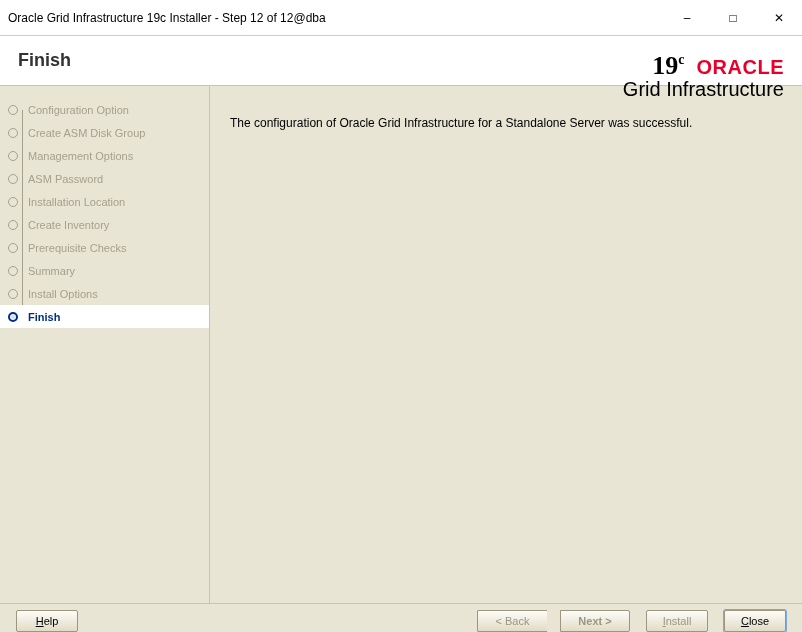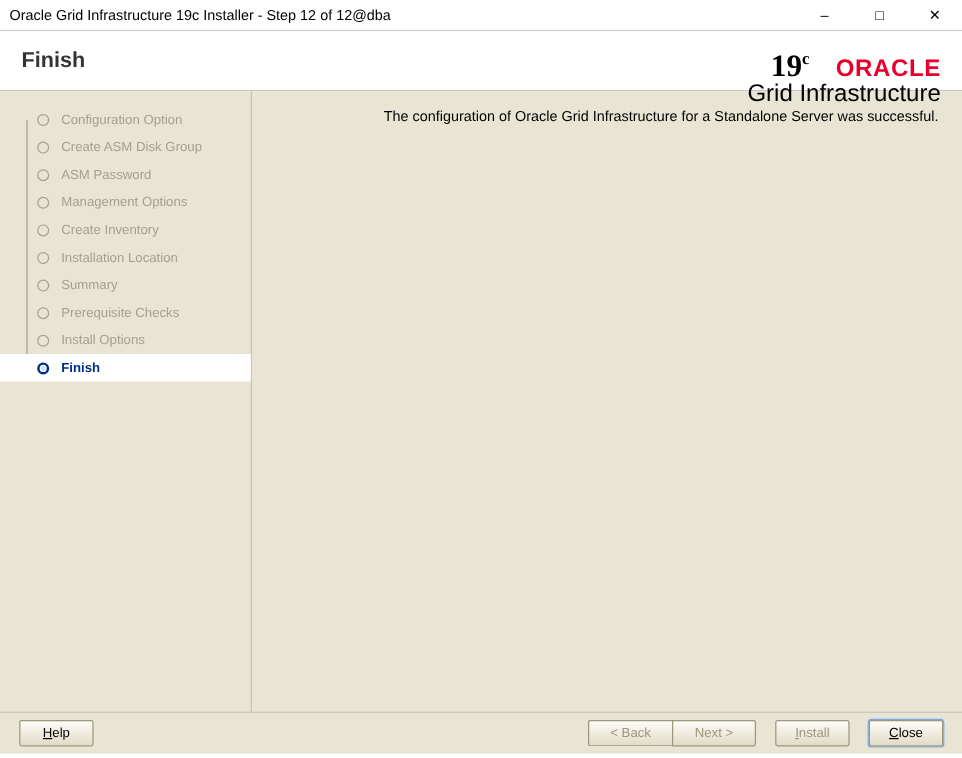--- a/index.html
+++ b/index.html
@@ -4,21 +4,21 @@
 <style>
   * { box-sizing: border-box; margin: 0; padding: 0; }
   body {
     font-family: "Segoe UI", Tahoma, sans-serif;
     background: #fff;
     width: 802px;
     height: 632px;
     overflow: hidden;
   }
   .titlebar {
-    height: 26px;
+    height: 36px;
     background: #fff;
     display: flex;
     align-items: center;
     padding-left: 8px;
     border-bottom: 1px solid #ccc;
     font-size: 12px;
     color: #000;
   }
   .titlebar .title { flex: 1; }
   .titlebar .controls { display: flex; }
@@ -40,21 +40,21 @@
     padding: 0 18px;
     border-bottom: 1px solid #c9c4b0;
   }
   .header .page-title {
     font-size: 18px;
     font-weight: bold;
     color: #333;
     flex: 1;
   }
   .header .brand { text-align: right; line-height: 1; }
-  .brand-row1 { display:flex; align-items: baseline; justify-content: flex-end; gap:22px;}
+  .brand-row1 { display:flex; align-items: baseline; justify-content: flex-end; gap:12px;}
   .brand-19c { font-family: "Times New Roman", serif; font-weight: bold; font-size: 26px; color:#000;}
   .brand-19c sup { font-size: 14px; }
   .brand-oracle { font-family: Arial, sans-serif; font-weight: bold; font-size: 20px; color: #e8002b; letter-spacing: 0.5px; margin-top: 34px;}
   .brand-row2 { font-size: 20px; color: #000; font-family: Arial, sans-serif; }
 
   .body-area {
     display: flex;
     height: 517px;
     background: #e9e5d4;
   }
@@ -70,21 +70,21 @@
     left: 22px;
     top: 12px;
     bottom: 20px;
     width: 1px;
     background: #a6a08e;
   }
   .step {
     display: flex;
     align-items: center;
     height: 23px;
-    padding-left: 31px;
+    padding-left: 8px;
     font-size: 11px;
     color: #a6a08e;
     position: relative;
   }
   .step .dot {
     width: 10px;
     height: 10px;
     border: 1px solid #a6a08e;
     border-radius: 50%;
     background: #e9e5d4;
@@ -96,24 +96,23 @@
     color: #002f87;
     font-weight: bold;
   }
   .step.current .dot {
     border: 2px solid #002f87;
     background: #cfe0ff;
     box-shadow: inset 0 0 0 1px #fff;
   }
   .main {
     flex: 1;
-    padding: 14px 20px;
+    padding: 30px 20px;
     font-size: 12px;
     color: #000;
-    text-align: right;
   }
   .footer {
     height: 35px;
     background: #e9e5d4;
     border-top: 1px solid #c9c4b0;
     display: flex;
     align-items: center;
     padding: 0 16px;
   }
   .footer .btn {
@@ -126,23 +125,23 @@
     border-radius: 2px;
     display: inline-flex;
     align-items: center;
     justify-content: center;
     color: #000;
   }
   .footer .btn.disabled { color: #9c967f; }
   .footer .btn .underline { text-decoration: underline; }
   .footer .spacer { flex: 1; }
   .footer .nav-group { display:flex; gap:0; }
-  .footer .nav-group .btn { min-width: 70px; }
+  .footer .nav-group .btn { min-width: 70px; margin-left: 13px; }
   .footer .nav-group .btn:first-child { border-top-right-radius:0; border-bottom-right-radius:0; border-right:none;}
-  .footer .nav-group .btn:last-child { border-top-left-radius:0; border-bottom-left-radius:0;}
+  .footer .nav-group .btn:last-child { border-top-left-radius:0; border-bottom-left-radius:0;font-weight:bold;}
   .footer .gap { width: 16px; }
   .footer .btn.close { box-shadow: 0 0 0 1px #7aa9e6; }
 </style>
 </head>
 <body>
 
 <div class="titlebar">
   <span class="title">Oracle Grid Infrastructure 19c Installer - Step 12 of 12@dba</span>
   <div class="controls">
     <div>–</div>
@@ -169,41 +168,41 @@
       <li class="step">
           <span class="dot"></span>
           <span>Configuration Option</span>
         </li>
       <li class="step">
           <span class="dot"></span>
           <span>Create ASM Disk Group</span>
         </li>
       <li class="step">
           <span class="dot"></span>
+          <span>Management Options</span>
+        </li>
+      <li class="step">
+          <span class="dot"></span>
           <span>ASM Password</span>
         </li>
       <li class="step">
           <span class="dot"></span>
-          <span>Management Options</span>
+          <span>Installation Location</span>
         </li>
       <li class="step">
           <span class="dot"></span>
           <span>Create Inventory</span>
         </li>
       <li class="step">
           <span class="dot"></span>
-          <span>Installation Location</span>
+          <span>Prerequisite Checks</span>
         </li>
       <li class="step">
           <span class="dot"></span>
           <span>Summary</span>
-        </li>
-      <li class="step">
-          <span class="dot"></span>
-          <span>Prerequisite Checks</span>
         </li>
       <li class="step">
           <span class="dot"></span>
           <span>Install Options</span>
         </li>
       <li class="step current">
           <span class="dot"></span>
           <span>Finish</span>
         </li>
     </ul>

